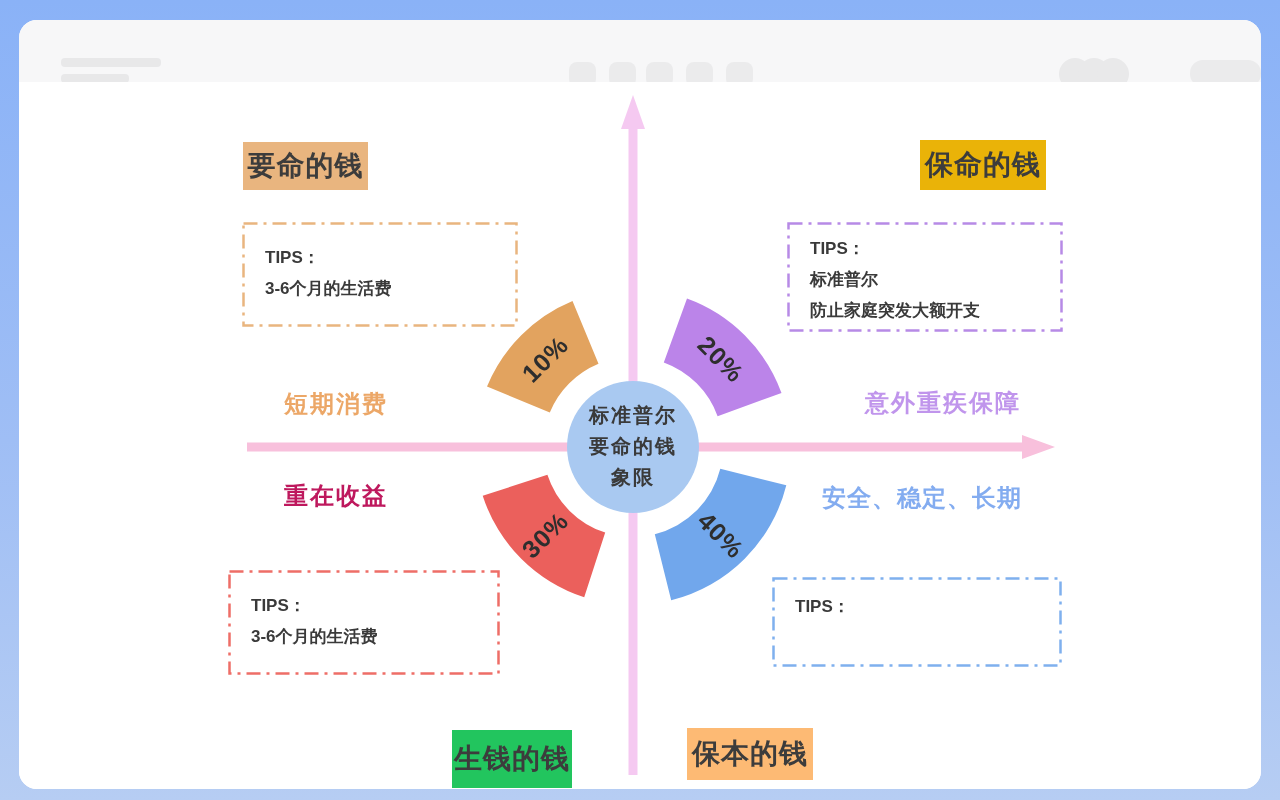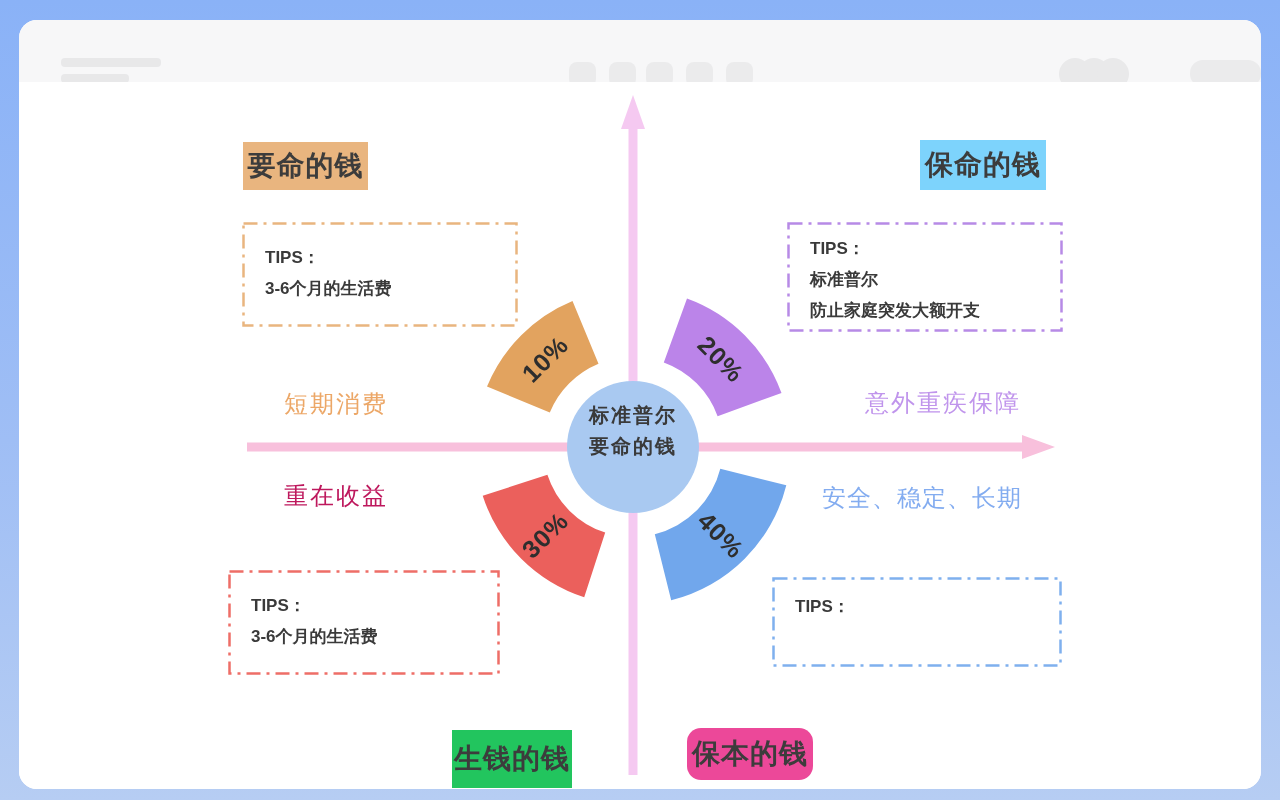--- a/index.html
+++ b/index.html
@@ -25,38 +25,38 @@
   .tb-pill { position: absolute; left: 1171px; top: 40px; width: 71px; height: 27px; background: #ebebec; border-radius: 13px; }
 
   .canvas { position: absolute; left: 0; top: 62px; width: 1242px; height: 707px; background: #ffffff; }
   .diagram-svg { position: absolute; left: 0; top: 0; }
 
   .badge {
     position: absolute; display: flex; align-items: center; justify-content: center;
     font-size: 28px; font-weight: 700; color: #3c3c3c; letter-spacing: 1px; margin-top: 23px;
   }
   .badge.tl { left: 224px; top: 37px; width: 125px; height: 48px; background: #e9b57f; }
-  .badge.tr { left: 901px; top: 35px; width: 126px; height: 50px; background: #7dd3fc; }
+  .badge.tr { left: 901px; top: 35px; width: 126px; height: 50px; background: #eab308; }
   .badge.bl { left: 433px; top: 625px; width: 120px; height: 58px; background: #22c55e; }
-  .badge.br { left: 668px; top: 623px; width: 126px; height: 52px; background: #ec4899; border-radius: 14px; }
+  .badge.br { left: 668px; top: 623px; width: 126px; height: 52px; background: #fdba74; }
 
   .tips { position: absolute; color: #3a3a3a; font-weight: 700; font-size: 17px; line-height: 31px; }
   .tips .tips-inner { position: absolute; left: 23px; }
   .tips svg.border-rect { position: absolute; left: 0; top: 0; }
   .tips.q-tl { left: 223px; top: 140px; width: 276px; height: 105px; }
   .tips.q-tl .tips-inner { top: 20px; }
   .tips.q-tr { left: 768px; top: 140px; width: 276px; height: 110px; }
   .tips.q-tr .tips-inner { top: 11px; }
   .tips.q-bl { left: 209px; top: 488px; width: 272px; height: 105px; }
   .tips.q-bl .tips-inner { top: 20px; }
   .tips.q-br { left: 753px; top: 495px; width: 290px; height: 90px; }
   .tips.q-br .tips-inner { top: 14px; }
   .tips .line { display: block; }
 
-  .axis-label { position: absolute; font-size: 24px; font-weight: 400; text-align: center; letter-spacing: 2px; }
+  .axis-label { position: absolute; font-size: 24px; font-weight: 700; text-align: center; letter-spacing: 2px; }
   .axis-label.short-term { left: 237px; top: 306px; width: 160px; color: #eca767; }
   .axis-label.gain       { left: 237px; top: 398px; width: 160px; color: #be185d; }
   .axis-label.protect    { left: 824px; top: 305px; width: 200px; color: #c095ec; }
   .axis-label.safety     { left: 783px; top: 400px; width: 240px; color: #83acf0; letter-spacing: 1px; }
 
   .center-title {
     position: absolute; left: 534px; top: 318px; width: 160px;
     text-align: center; font-size: 20px; font-weight: 700; color: #3a3a3a;
     line-height: 31px; letter-spacing: 2px;
   }
@@ -99,20 +99,21 @@
       <text transform="translate(702,277) rotate(45)" text-anchor="middle" dominant-baseline="central" font-size="25" font-weight="bold" fill="#2e2e2e" letter-spacing="1">20%</text>
       <text transform="translate(526,453) rotate(-45)" text-anchor="middle" dominant-baseline="central" font-size="25" font-weight="bold" fill="#2e2e2e" letter-spacing="1">30%</text>
       <text transform="translate(702,453) rotate(45)" text-anchor="middle" dominant-baseline="central" font-size="25" font-weight="bold" fill="#2e2e2e" letter-spacing="1">40%</text>
 
       <circle cx="614" cy="365" r="66" fill="#a9c9f1"></circle>
     </svg>
 
     <div class="center-title">
       <div>标准普尔</div>
       <div>要命的钱</div>
+      <div>象限</div>
     </div>
 
     <div class="badge tl">要命的钱</div>
     <div class="badge tr">保命的钱</div>
     <div class="badge bl">生钱的钱</div>
     <div class="badge br">保本的钱</div>
 
     <div class="axis-label short-term">短期消费</div>
     <div class="axis-label protect">意外重疾保障</div>
     <div class="axis-label gain">重在收益</div>

